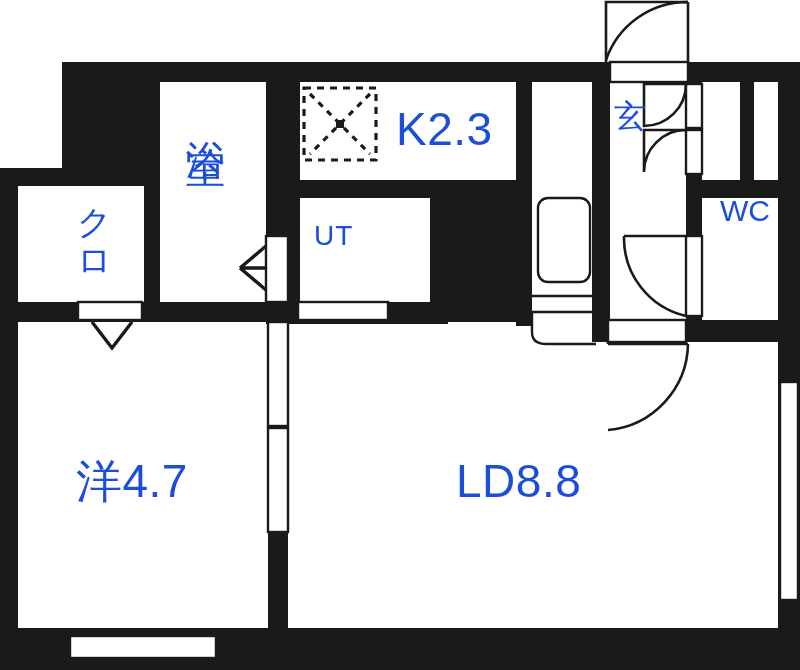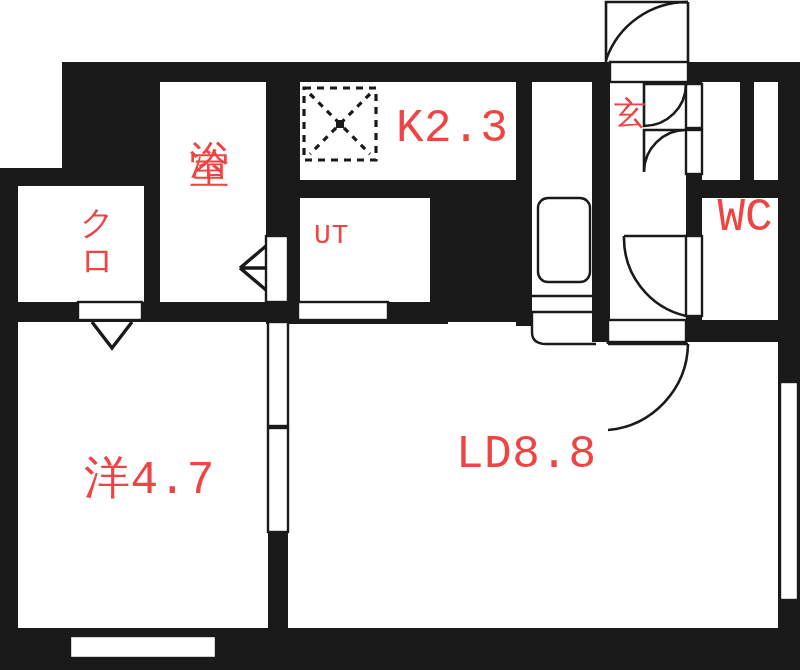--- a/index.html
+++ b/index.html
@@ -54,22 +54,22 @@
     stroke-dasharray: 6 6;
   }
   .arrowglyph {
     fill: none;
     stroke: #1a1a1a;
     stroke-width: 3.4;
     stroke-linejoin: miter;
   }
   .label {
     position: absolute;
-    color: #ef4444;
-    font-family: Liberation Mono, monospace;
+    color: #1d4ed8;
+    font-family: Liberation Sans, sans-serif;
     white-space: nowrap;
     line-height: 1;
     -webkit-font-smoothing: antialiased;
   }
   .label-lat {
     font-size: 46px;
     letter-spacing: 0.5px;
   }
   .label-jp-vert {
     font-size: 40px;
@@ -78,21 +78,21 @@
     letter-spacing: 6px;
   }
   .label-jp-small {
     font-size: 34px;
   }
   .label-ut {
     font-size: 28px;
     letter-spacing: 1px;
   }
   .label-wc {
-    font-size: 46px;
+    font-size: 30px;
     line-height: 0.98;
     text-align: center;
   }
 </style>
 </head>
 <body>
 
 <div id="floorplan-root">
 
   <svg id="floorplan-svg" viewBox="0 0 800 670" xmlns="http://www.w3.org/2000/svg">
@@ -243,17 +243,17 @@
   <div class="label label-jp-vert" style="left:186px; top:108px;">浴室</div>
 
   <div class="label label-ut" style="left:314px; top:222px;">UT</div>
 
   <div class="label label-lat" style="left:396px; top:106px;">K2.3</div>
 
   <div class="label label-jp-small" style="left:614px; top:100px; font-size:32px;">玄</div>
 
   <div class="label label-wc" style="left:712px; top:196px; width:66px;">WC</div>
 
-  <div class="label label-lat" style="left:84px; top:458px;">洋4.7</div>
-
-  <div class="label label-lat" style="left:456px; top:432px;text-align:right;">LD8.8</div>
+  <div class="label label-lat" style="left:76px; top:458px;">洋4.7</div>
+
+  <div class="label label-lat" style="left:456px; top:458px;text-align:right;">LD8.8</div>
 
 </div>
 
 </body></html>

